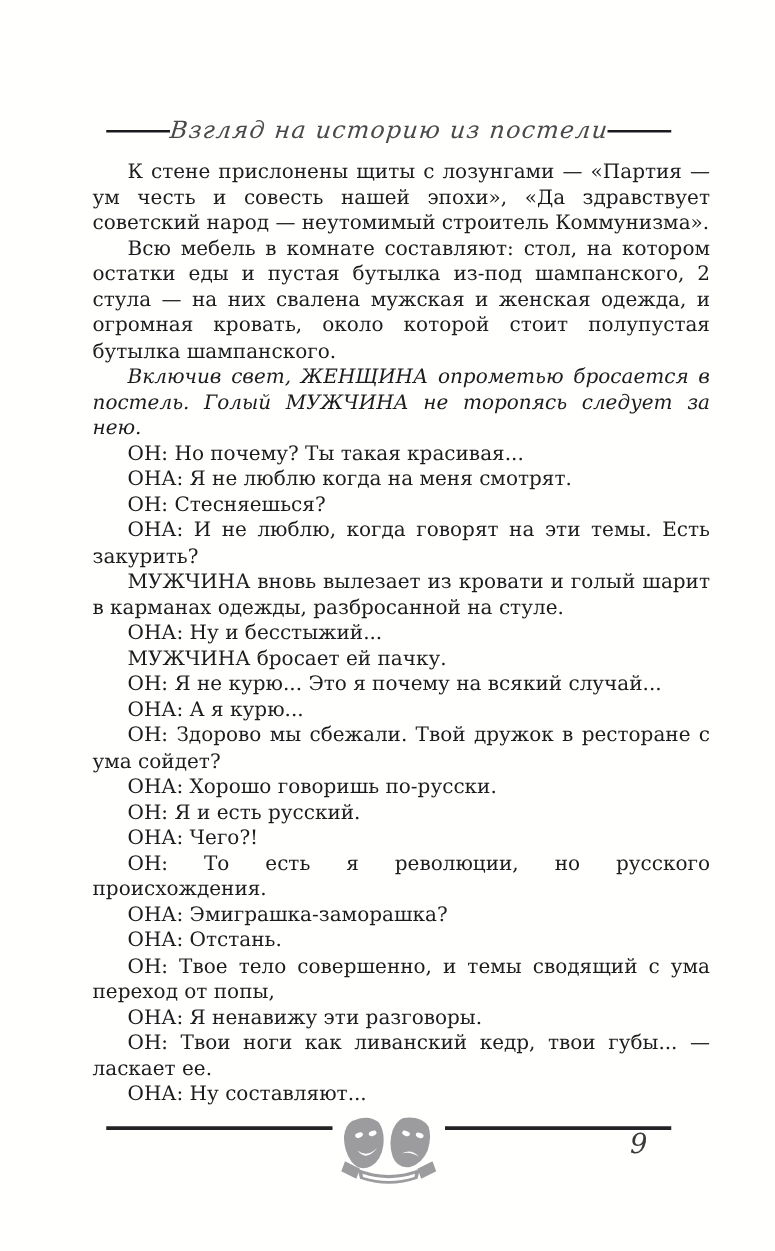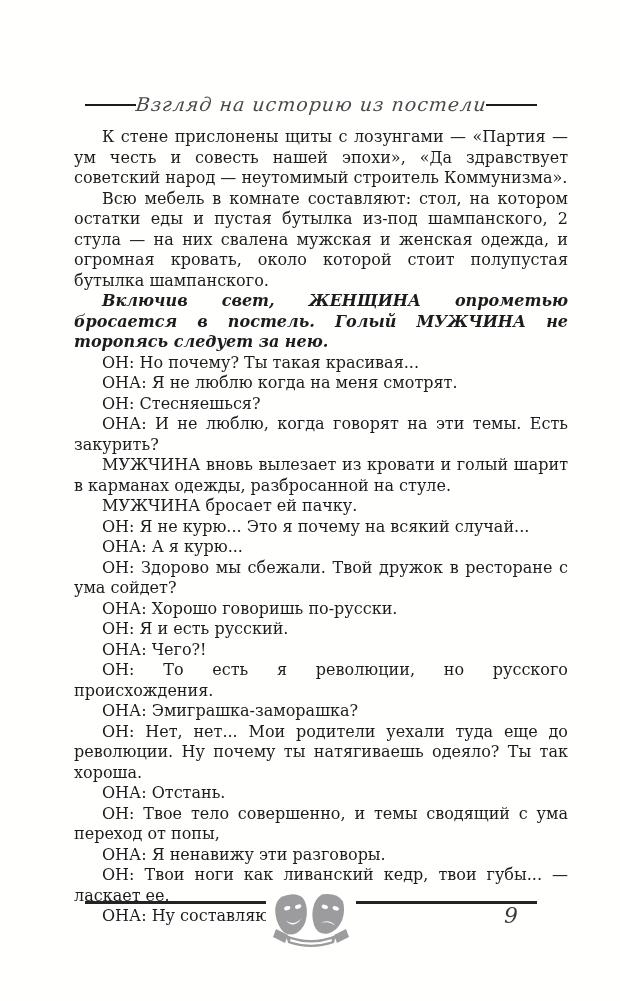--- a/index.html
+++ b/index.html
@@ -43,21 +43,21 @@
   .body-text p {
     margin: 0;
     text-indent: 28px;
     text-align: justify;
     font-size: 16px;
     line-height: 20.5px;
     color: #1c1c1e;
   }
   .body-text p.stage-italic {
     font-style: italic;
-    font-weight: bold;
+    font-weight: normal;
   }
 
   
   .footer-rule {
     position: absolute;
     top: 901px; left: 85px; width: 452px;
     height: 3px; background: #232325;
   }
   .footer-masks {
     position: absolute;
@@ -87,30 +87,30 @@
 
   <div class="body-text" id="body-text">
       <p class="">К стене прислонены щиты с лозунгами — «Партия — ум честь и совесть нашей эпохи», «Да здравствует советский народ — неутомимый строитель Коммунизма».</p>
       <p class="">Всю мебель в комнате составляют: стол, на котором остатки еды и пустая бутылка из-под шампанского, 2 стула — на них свалена мужская и женская одежда, и огромная кровать, около которой стоит полупустая бутылка шампанского.</p>
       <p class="stage-italic">Включив свет, ЖЕНЩИНА опрометью бросается в постель. Голый МУЖЧИНА не торопясь следует за нею.</p>
       <p class="">ОН: Но почему? Ты такая красивая...</p>
       <p class="">ОНА: Я не люблю когда на меня смотрят.</p>
       <p class="">ОН: Стесняешься?</p>
       <p class="">ОНА: И не люблю, когда говорят на эти темы. Есть закурить?</p>
       <p class="">МУЖЧИНА вновь вылезает из кровати и голый шарит в карманах одежды, разбросанной на стуле.</p>
+      <p class="">ОНА: Ну и бесстыжий...</p>
       <p class="">МУЖЧИНА бросает ей пачку.</p>
       <p class="">ОН: Я не курю... Это я почему на всякий случай...</p>
       <p class="">ОНА: А я курю...</p>
       <p class="">ОН: Здорово мы сбежали. Твой дружок в ресторане с ума сойдет?</p>
       <p class="">ОНА: Хорошо говоришь по-русски.</p>
       <p class="">ОН: Я и есть русский.</p>
       <p class="">ОНА: Чего?!</p>
       <p class="">ОН: То есть я революции, но русского происхождения.</p>
       <p class="">ОНА: Эмиграшка-заморашка?</p>
-      <p class="">ОН: Нет, нет... Мои родители уехали туда еще до революции. Ну почему ты натягиваешь одеяло? Ты так хороша.</p>
       <p class="">ОНА: Отстань.</p>
       <p class="">ОН: Твое тело совершенно, и темы сводящий с ума переход от попы,</p>
       <p class="">ОНА: Я ненавижу эти разговоры.</p>
       <p class="">ОН: Твои ноги как ливанский кедр, твои губы... — ласкает ее.</p>
       <p class="">ОНА: Ну составляют...</p>
     </div>
 
   <div class="footer-rule"></div>
 
   <div class="footer-masks">

